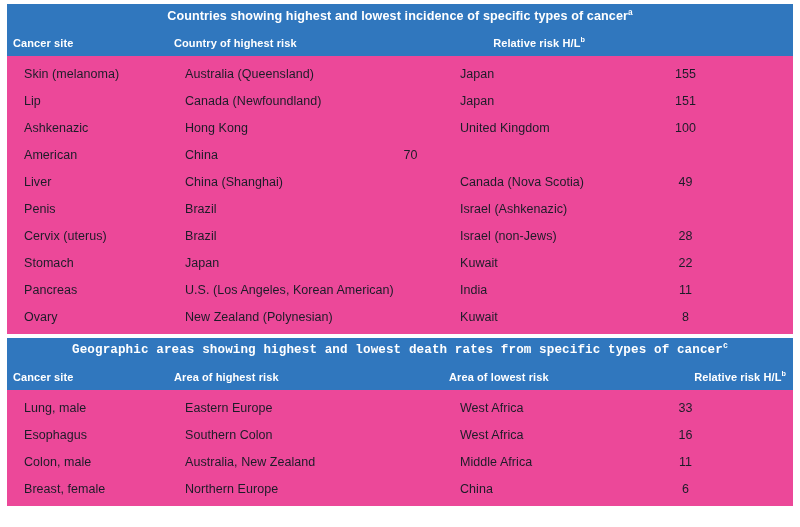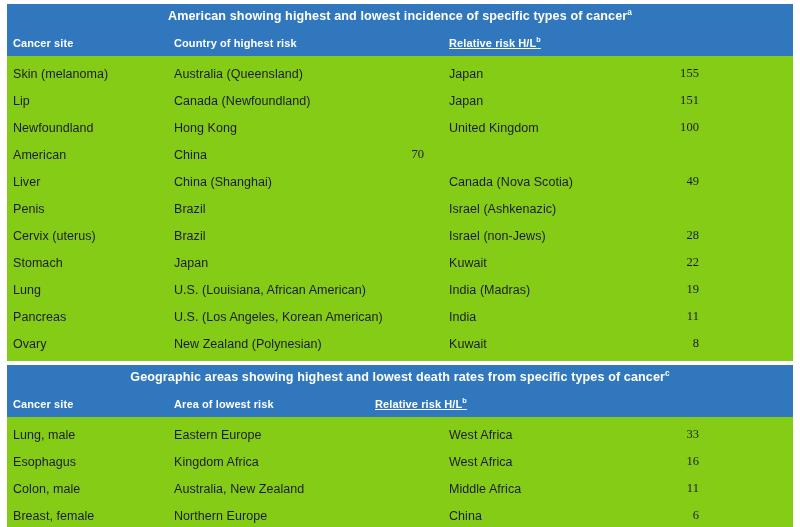--- a/index.html
+++ b/index.html
@@ -53,61 +53,62 @@
     font-size: 11px;
     font-weight: bold;
     height: 27px;
     display: flex;
     align-items: center;
     letter-spacing: 0.1px;
   }
 
   
   .table-body {
-    background: #84cc16;
+    background: #ec4899;
     padding-top: 4px;
     padding-bottom: 4px;
+    padding-left: 11px;
   }
   .row {
     display: flex;
     align-items: center;
     height: 27px;
     color: #1c1c28;
     font-size: 12.5px;
     letter-spacing: 0.05px;
     white-space: nowrap;
   }
 
   
   .c1 { width: 167px; flex: 0 0 167px; padding-left: 6px; box-sizing: border-box; }
   .c2 { width: 275px; flex: 0 0 275px; box-sizing: border-box; }
   .c3 { width: 201px; flex: 0 0 201px; box-sizing: border-box; }
   .c4 { width: 136px; flex: 0 0 136px; box-sizing: border-box; }
 
-  .col-header .c4 { text-align: left; text-decoration: underline; }
-  .row .c4 { text-align: right; padding-right: 87px; box-sizing: border-box; font-family: Liberation Serif, serif; }
+  .col-header .c4 { text-align: right; }
+  .row .c4 { text-align: center; padding-right: 87px; box-sizing: border-box; }
 
   sup {
     font-size: 0.66em;
     vertical-align: super;
     line-height: 0;
   }
 
   
-  .table-block.second .table-title { height: 25px; line-height: 25px; }
+  .table-block.second .table-title { height: 25px; line-height: 25px; font-family: Liberation Mono, monospace; }
 </style>
 </head>
 <body>
 
 <div class="page">
 
   <div class="table-block first">
 
     <div class="table-title">
-      <span>American showing highest and lowest incidence of specific types of cancer</span><sup>a</sup>
+      <span>Countries showing highest and lowest incidence of specific types of cancer</span><sup>a</sup>
     </div>
 
     <div class="col-header">
       <div class="c1">Cancer site</div>
       <div class="c2">Country of highest risk</div>
       <div class="c4"><span>Relative risk H/L</span><sup>b</sup></div>
     </div>
 
     <div class="table-body">
 
@@ -119,21 +120,21 @@
       </div>
 
       <div class="row">
         <div class="c1">Lip</div>
         <div class="c2">Canada (Newfoundland)</div>
         <div class="c3">Japan</div>
         <div class="c4">151</div>
       </div>
 
       <div class="row">
-        <div class="c1">Newfoundland</div>
+        <div class="c1">Ashkenazic</div>
         <div class="c2">Hong Kong</div>
         <div class="c3">United Kingdom</div>
         <div class="c4">100</div>
       </div>
 
       <div class="row">
         <div class="c1">American</div>
         <div class="c3">China</div>
         <div class="c4">70</div>
       </div>
@@ -158,26 +159,20 @@
         <div class="c4">28</div>
       </div>
 
       <div class="row">
         <div class="c1">Stomach</div>
         <div class="c2">Japan</div>
         <div class="c3">Kuwait</div>
         <div class="c4">22</div>
       </div>
 
-      <div class="row">
-        <div class="c1">Lung</div>
-        <div class="c2">U.S. (Louisiana, African American)</div>
-        <div class="c3">India (Madras)</div>
-        <div class="c4">19</div>
-      </div>
 
       <div class="row">
         <div class="c1">Pancreas</div>
         <div class="c2">U.S. (Los Angeles, Korean American)</div>
         <div class="c3">India</div>
         <div class="c4">11</div>
       </div>
 
       <div class="row">
         <div class="c1">Ovary</div>
@@ -190,36 +185,37 @@
   </div>
 
   <div class="table-block second">
 
     <div class="table-title">
       <span>Geographic areas showing highest and lowest death rates from specific types of cancer</span><sup>c</sup>
     </div>
 
     <div class="col-header">
       <div class="c1">Cancer site</div>
+      <div class="c2">Area of highest risk</div>
       <div class="c3">Area of lowest risk</div>
       <div class="c4"><span>Relative risk H/L</span><sup>b</sup></div>
     </div>
 
     <div class="table-body">
 
       <div class="row">
         <div class="c1">Lung, male</div>
         <div class="c2">Eastern Europe</div>
         <div class="c3">West Africa</div>
         <div class="c4">33</div>
       </div>
 
       <div class="row">
         <div class="c1">Esophagus</div>
-        <div class="c2">Kingdom Africa</div>
+        <div class="c2">Southern Colon</div>
         <div class="c3">West Africa</div>
         <div class="c4">16</div>
       </div>
 
       <div class="row">
         <div class="c1">Colon, male</div>
         <div class="c2">Australia, New Zealand</div>
         <div class="c3">Middle Africa</div>
         <div class="c4">11</div>
       </div>

